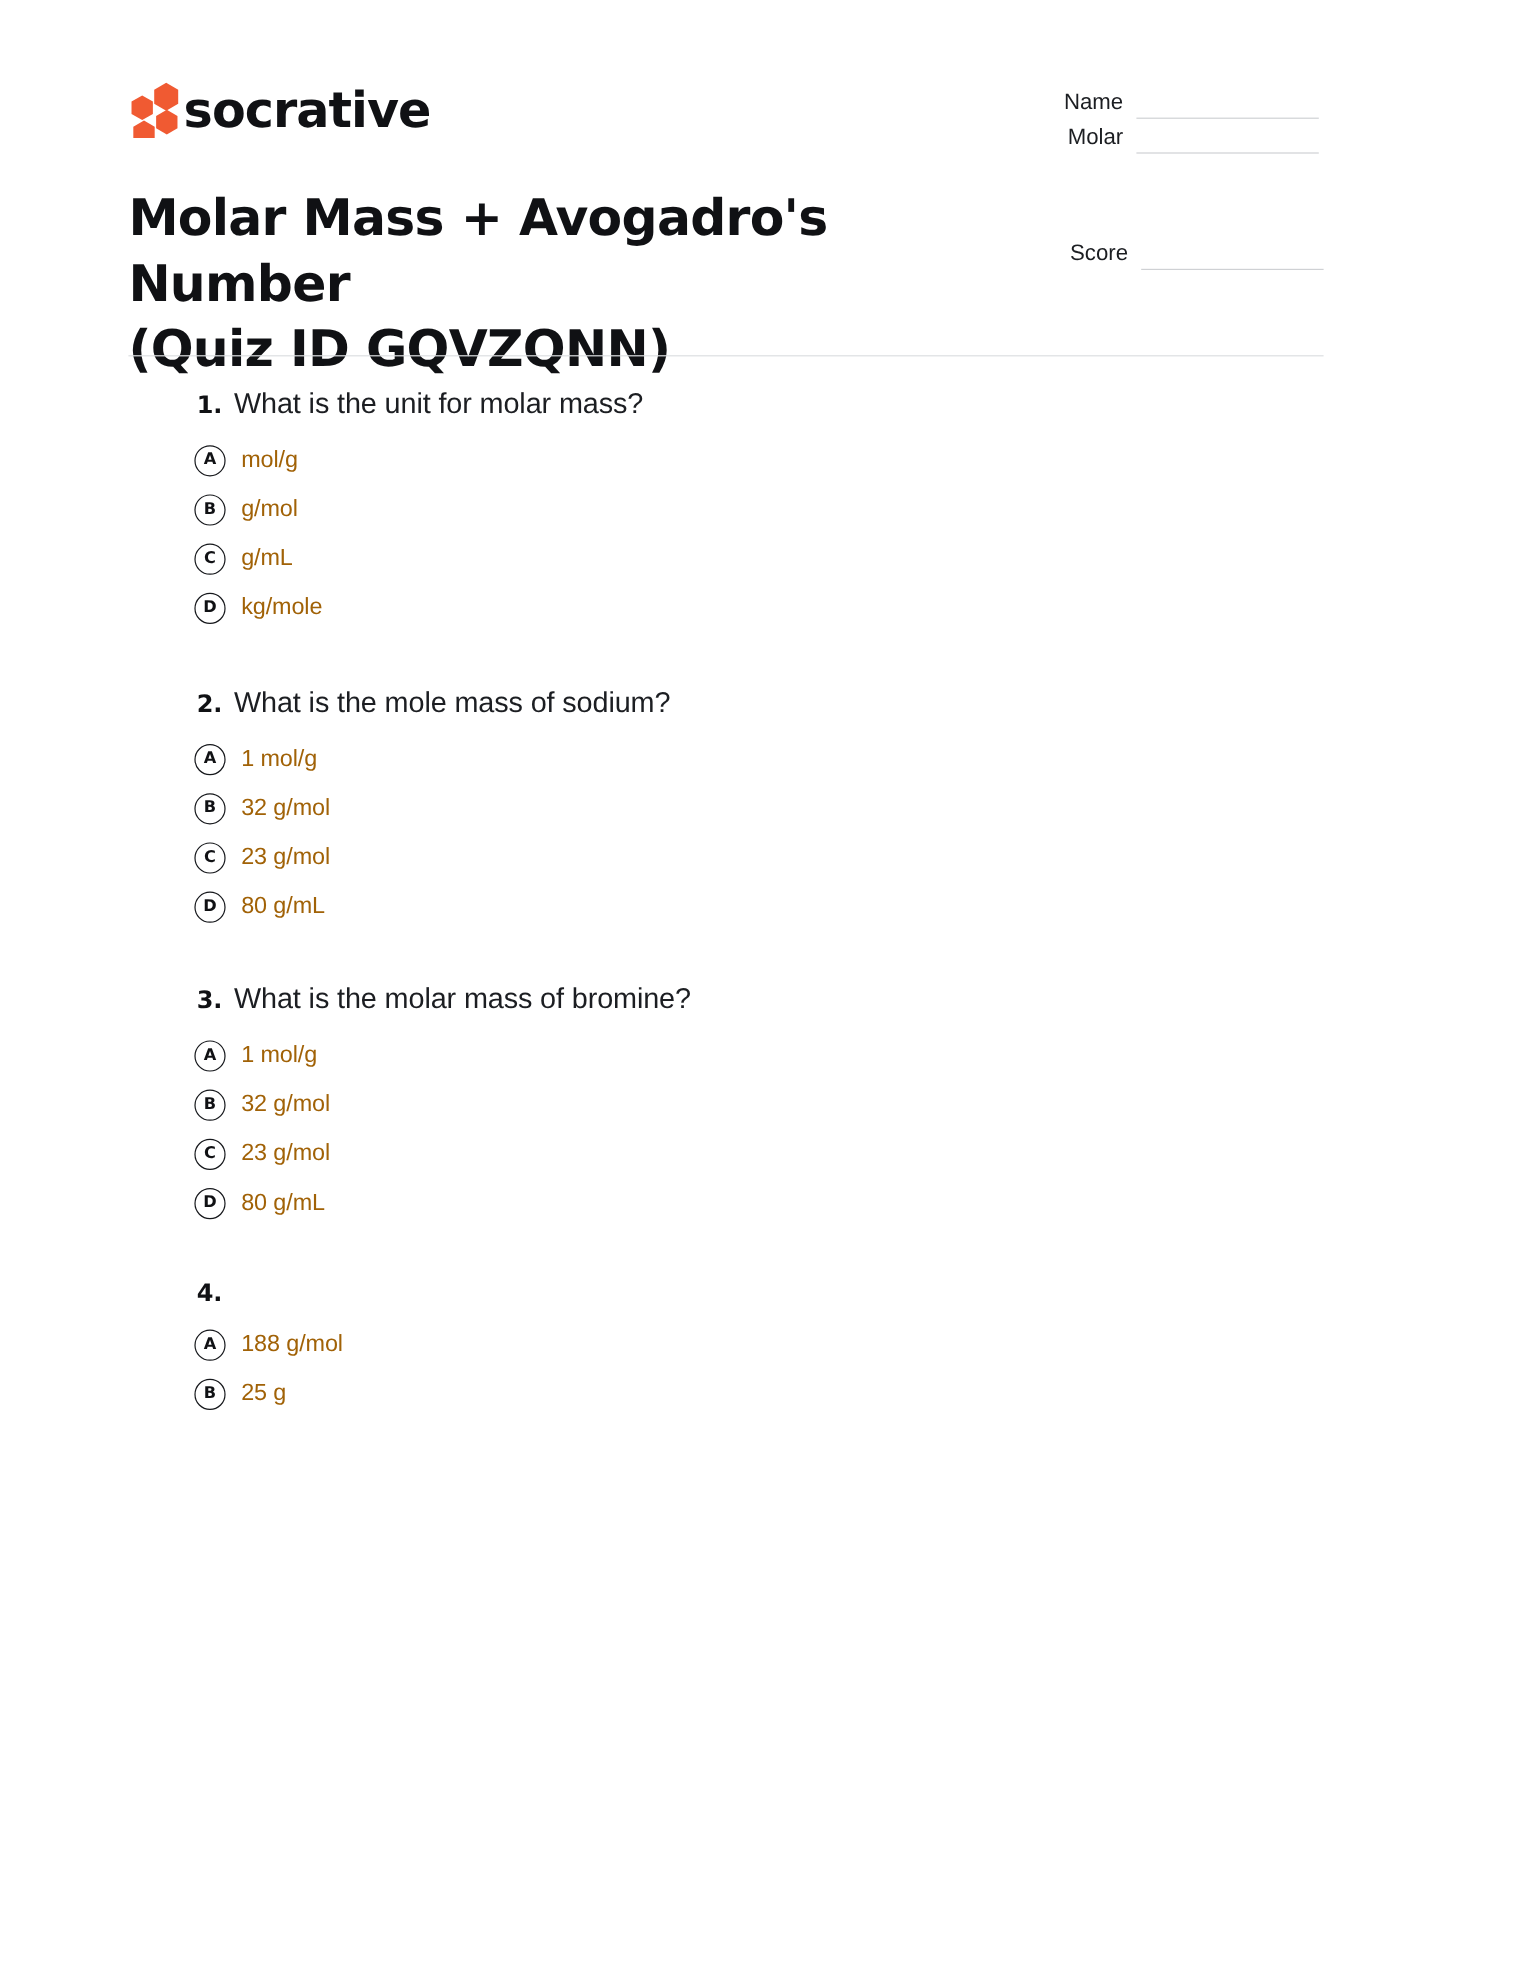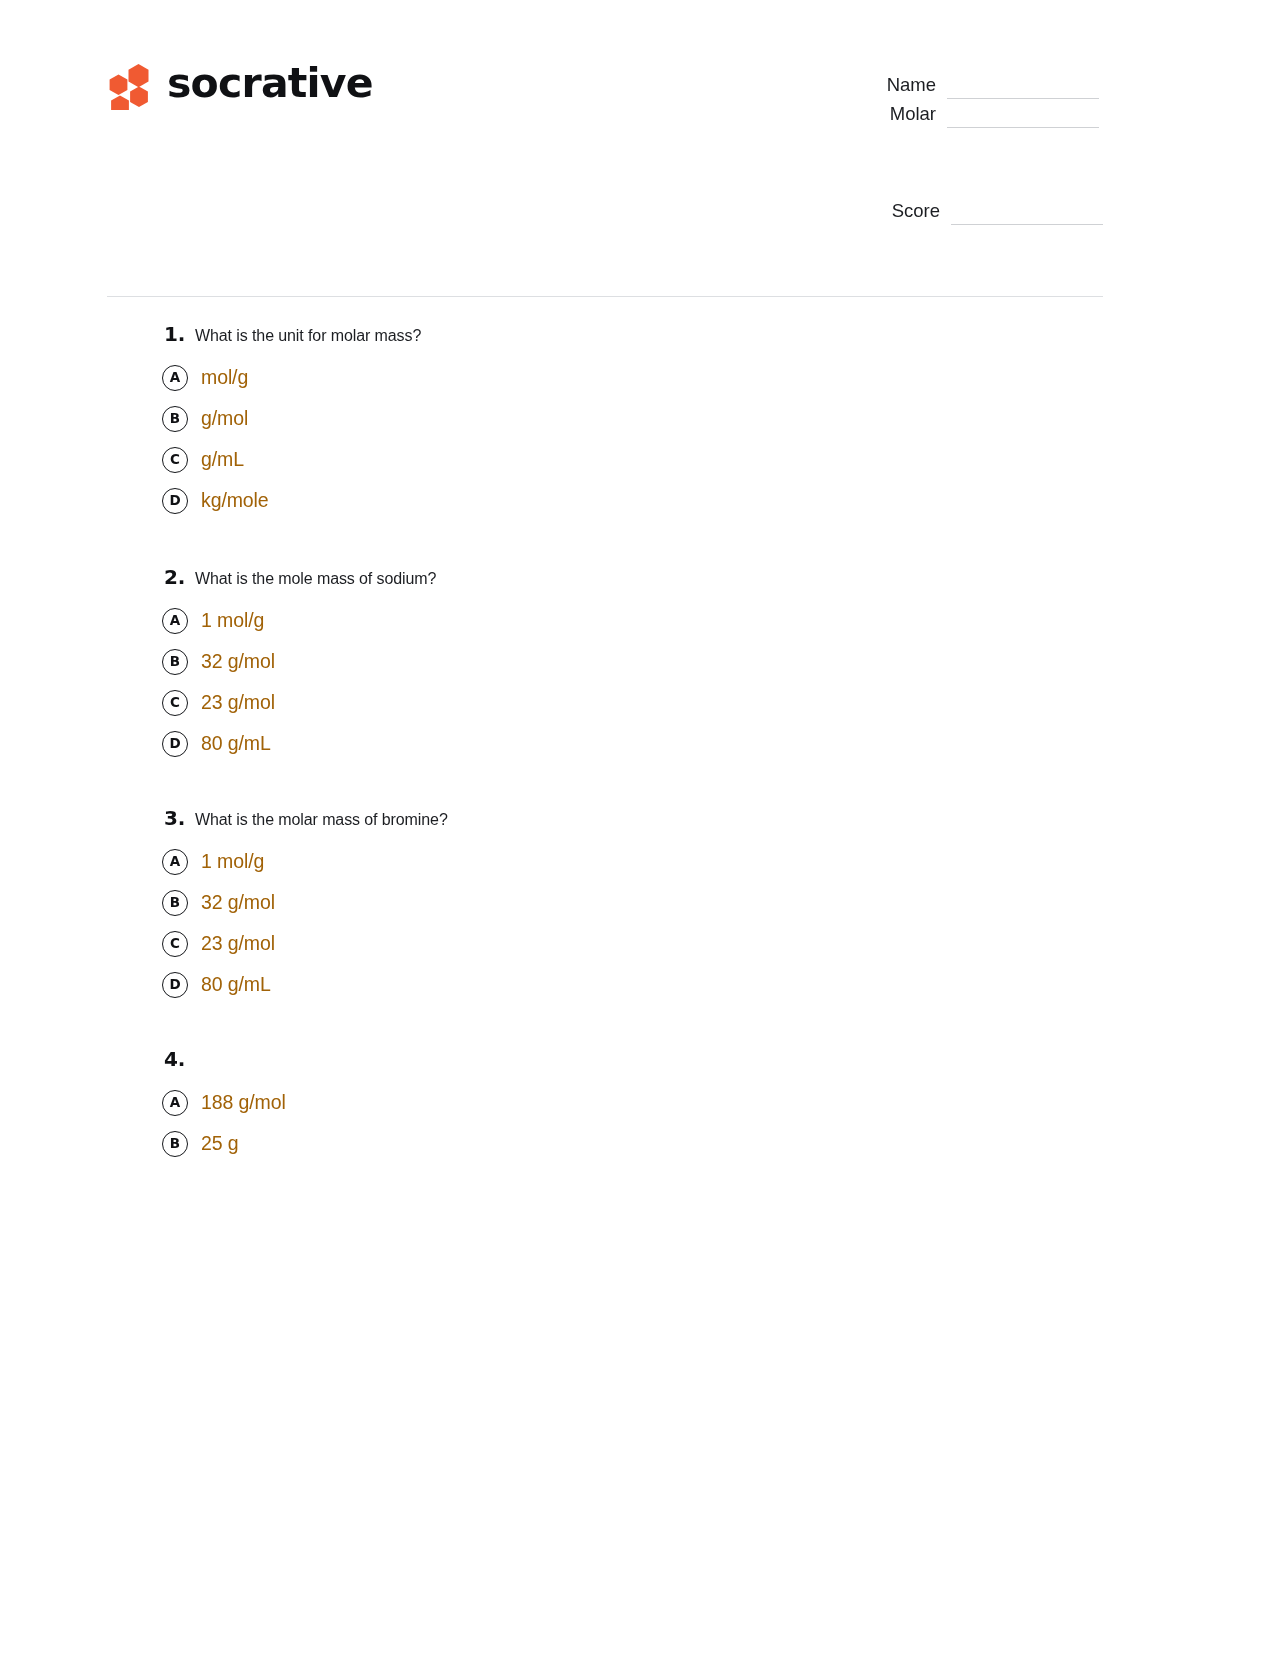--- a/index.html
+++ b/index.html
@@ -27,21 +27,21 @@
 
   
   .header {
     position: relative;
     padding: 62px 172px 0 107px;
     display: block;
   }
 
   .brand {
     display: flex;
-    gap: 14px;
+    align-items: center;
     height: 58px;
   }
 
   .brand-mark {
     width: 46px;
     height: 48px;
     display: block;
     flex: 0 0 auto;
   }
 
@@ -144,21 +144,21 @@
     font-size: 20px;
     font-weight: 700;
     color: #101114;
     min-width: 31px;
     text-align: left;
     flex: 0 0 auto;
     letter-spacing: -0.2px;
   }
 
   .q-text {
-    font-size: 16px;
+    font-size: 24px;
     font-weight: 400;
     color: #1c1e22;
     line-height: 1.25;
     letter-spacing: -0.1px;
   }
 
   .choices {
     display: block;
   }
 
@@ -241,20 +241,23 @@
     </div>
 
     <div class="meta-score">
       <div class="meta-row">
         <span class="meta-label">Score</span>
         <span class="meta-line"></span>
       </div>
     </div>
   </div>
 
+  <div class="title-area">
+    <h1 class="quiz-title"><span>Molar Mass + Avogadro's Number</span><br><span>(Quiz ID GQVZQNN)</span></h1>
+  </div>
 
   <div class="divider"></div>
 
   <div class="questions">
 
     <div class="question-block q1">
       <div class="question-head">
         <span class="q-number">1.</span>
         <span class="q-text">What is the unit for molar mass?</span>
       </div>

